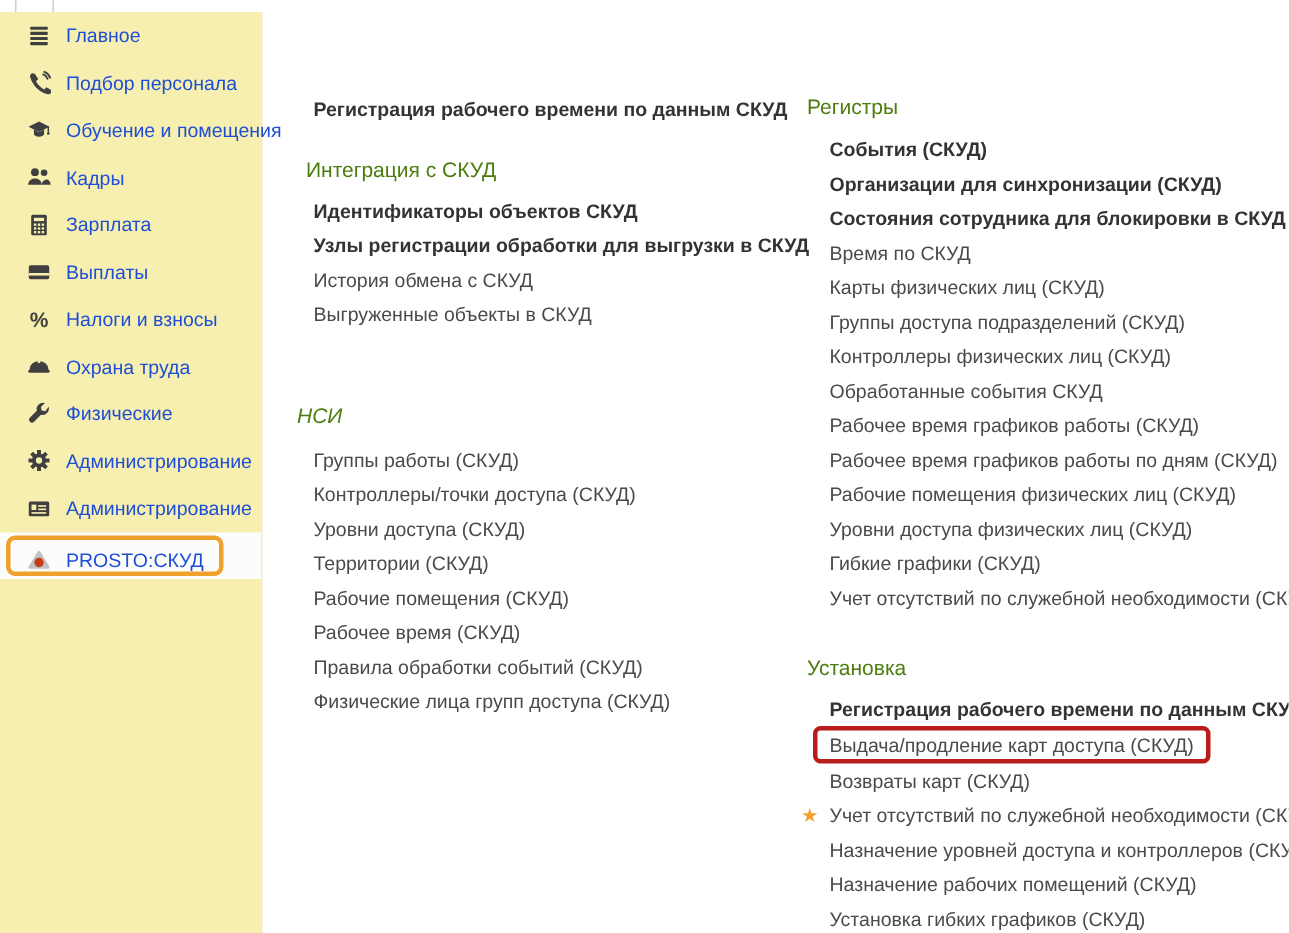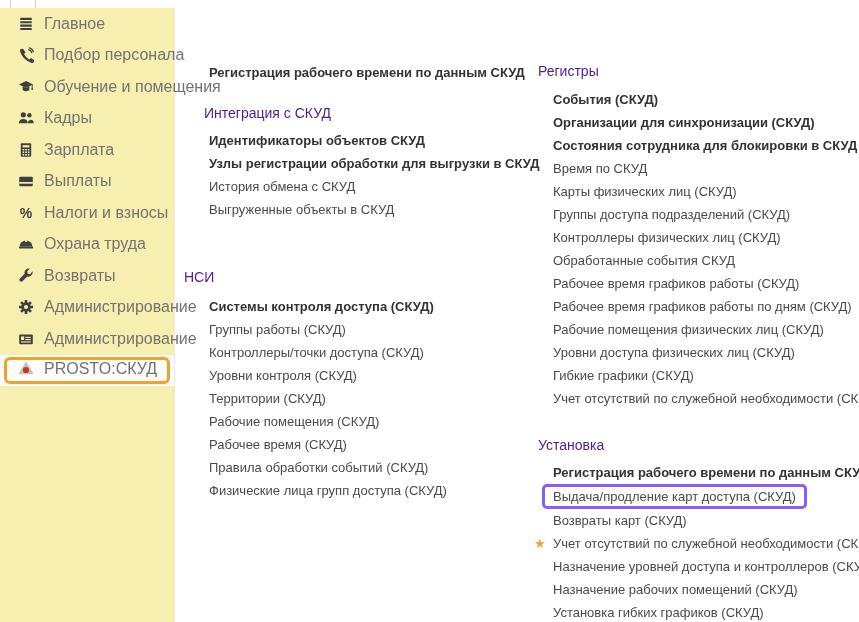--- a/index.html
+++ b/index.html
@@ -10,37 +10,37 @@
   
   .tick { position:absolute; top:0; width:1px; height:8px; background:#cfcfcf; }
 
   
   .sidebar { position:absolute; left:0; top:8px; width:175px; height:614px;
              background:#f7efaf; border-right:1px solid #ececec; }
   .side-item { display:flex; align-items:center; height:31.5px; cursor:pointer; }
   .side-item .icon { width:16px; height:16px; margin-left:18px; flex:0 0 16px;
                      display:flex; align-items:center; justify-content:center; }
   .side-item .icon svg { display:block; width:16px; height:16px; }
-  .side-item .lbl { margin-left:10px; font-size:16px; color:#737373; white-space:nowrap; }
+  .side-item .lbl { margin-left:10px; font-size:13px; color:#1d4ed8; white-space:nowrap; }
   .glyph { font-size:14px; font-weight:bold; color:#3f3f3f; line-height:16px; }
   .side-item.selected { background:#fcfcfb; }
-  .prosto-box { display:flex; align-items:flex-start; height:27px; margin-left:4px;
+  .prosto-box { display:flex; align-items:flex-end; height:27px; margin-left:4px;
                 padding:0 10px 0 0; border:3px solid #f0a12c; border-radius:6px; }
   .prosto-box .icon { margin-left:11px; }
 
   
-  .sec-header { position:absolute; font-size:14px; color:#4c1d95; white-space:nowrap;
+  .sec-header { position:absolute; font-size:14px; color:#4d7c0f; white-space:nowrap;
                 line-height:18px; }
   .featured { position:absolute; font-size:13px; font-weight:bold; color:#333333;
               white-space:nowrap; line-height:16px; cursor:pointer; }
   .linklist { position:absolute; }
   .link { position:relative; font-size:13px; color:#4a4a4a; line-height:23px;
           white-space:nowrap; cursor:pointer; }
   .link.bold { font-weight:bold; color:#333333; }
-  .hl-box { display:inline-block; line-height:19px; border:3px solid #8b5cf6;
+  .hl-box { display:inline-block; line-height:19px; border:3px solid #b91c1c;
             border-radius:5px; padding:0 8px; margin-left:-11px; }
   .star { position:absolute; left:-19px; top:0; color:#f0a232; font-size:13px; }
 </style>
 </head>
 <body>
 
 <div class="stage">
   <div class="tick" style="left:10px"></div>
   <div class="tick" style="left:35px"></div>
 
@@ -142,21 +142,21 @@
       </span>
         <span class="lbl">Охрана труда</span>
     </div>
 
     <div class="side-item">
       <span class="icon">
         <svg viewBox="0 0 16 16" fill="#3f3f3f">
             <path d="M14.4 3.2a4.2 4.2 0 0 1-5.1 5.3L4.7 13.1a1.9 1.9 0 1 1-2.7-2.7l4.6-4.6a4.2 4.2 0 0 1 5.3-5.1L9.3 3.3l.5 2.4 2.4.5z"></path>
           </svg>
       </span>
-        <span class="lbl">Возвраты</span>
+        <span class="lbl">Физические</span>
     </div>
 
     <div class="side-item">
       <span class="icon">
         <svg viewBox="0 0 16 16">
             <g fill="#3f3f3f">
               <rect x="6.7" y="1" width="2.6" height="14"></rect>
               <rect x="6.7" y="1" width="2.6" height="14" transform="rotate(45 8 8)"></rect>
               <rect x="6.7" y="1" width="2.6" height="14" transform="rotate(90 8 8)"></rect>
               <rect x="6.7" y="1" width="2.6" height="14" transform="rotate(135 8 8)"></rect>
@@ -199,26 +199,25 @@
   <div class="featured" style="left:209px; top:65px;">Регистрация рабочего времени по данным СКУД</div>
 
   <div class="sec-header" style="left:204px; top:104px;">Интеграция с СКУД</div>
   <div class="linklist" style="left:209px; top:129px;">
     <div class="link bold">Идентификаторы объектов СКУД</div>
     <div class="link bold">Узлы регистрации обработки для выгрузки в СКУД</div>
     <div class="link">История обмена с СКУД</div>
     <div class="link">Выгруженные объекты в СКУД</div>
   </div>
 
-  <div class="sec-header" style="left:184px; top:268px;">НСИ</div>
+  <div class="sec-header" style="left:198px; top:268px;font-style:italic;">НСИ</div>
   <div class="linklist" style="left:209px; top:295px;">
-    <div class="link bold">Системы контроля доступа (СКУД)</div>
     <div class="link">Группы работы (СКУД)</div>
     <div class="link">Контроллеры/точки доступа (СКУД)</div>
-    <div class="link">Уровни контроля (СКУД)</div>
+    <div class="link">Уровни доступа (СКУД)</div>
     <div class="link">Территории (СКУД)</div>
     <div class="link">Рабочие помещения (СКУД)</div>
     <div class="link">Рабочее время (СКУД)</div>
     <div class="link">Правила обработки событий (СКУД)</div>
     <div class="link">Физические лица групп доступа (СКУД)</div>
   </div>
 
   <div class="sec-header" style="left:538px; top:62px;">Регистры</div>
   <div class="linklist" style="left:553px; top:88px;">
     <div class="link bold">События (СКУД)</div>

